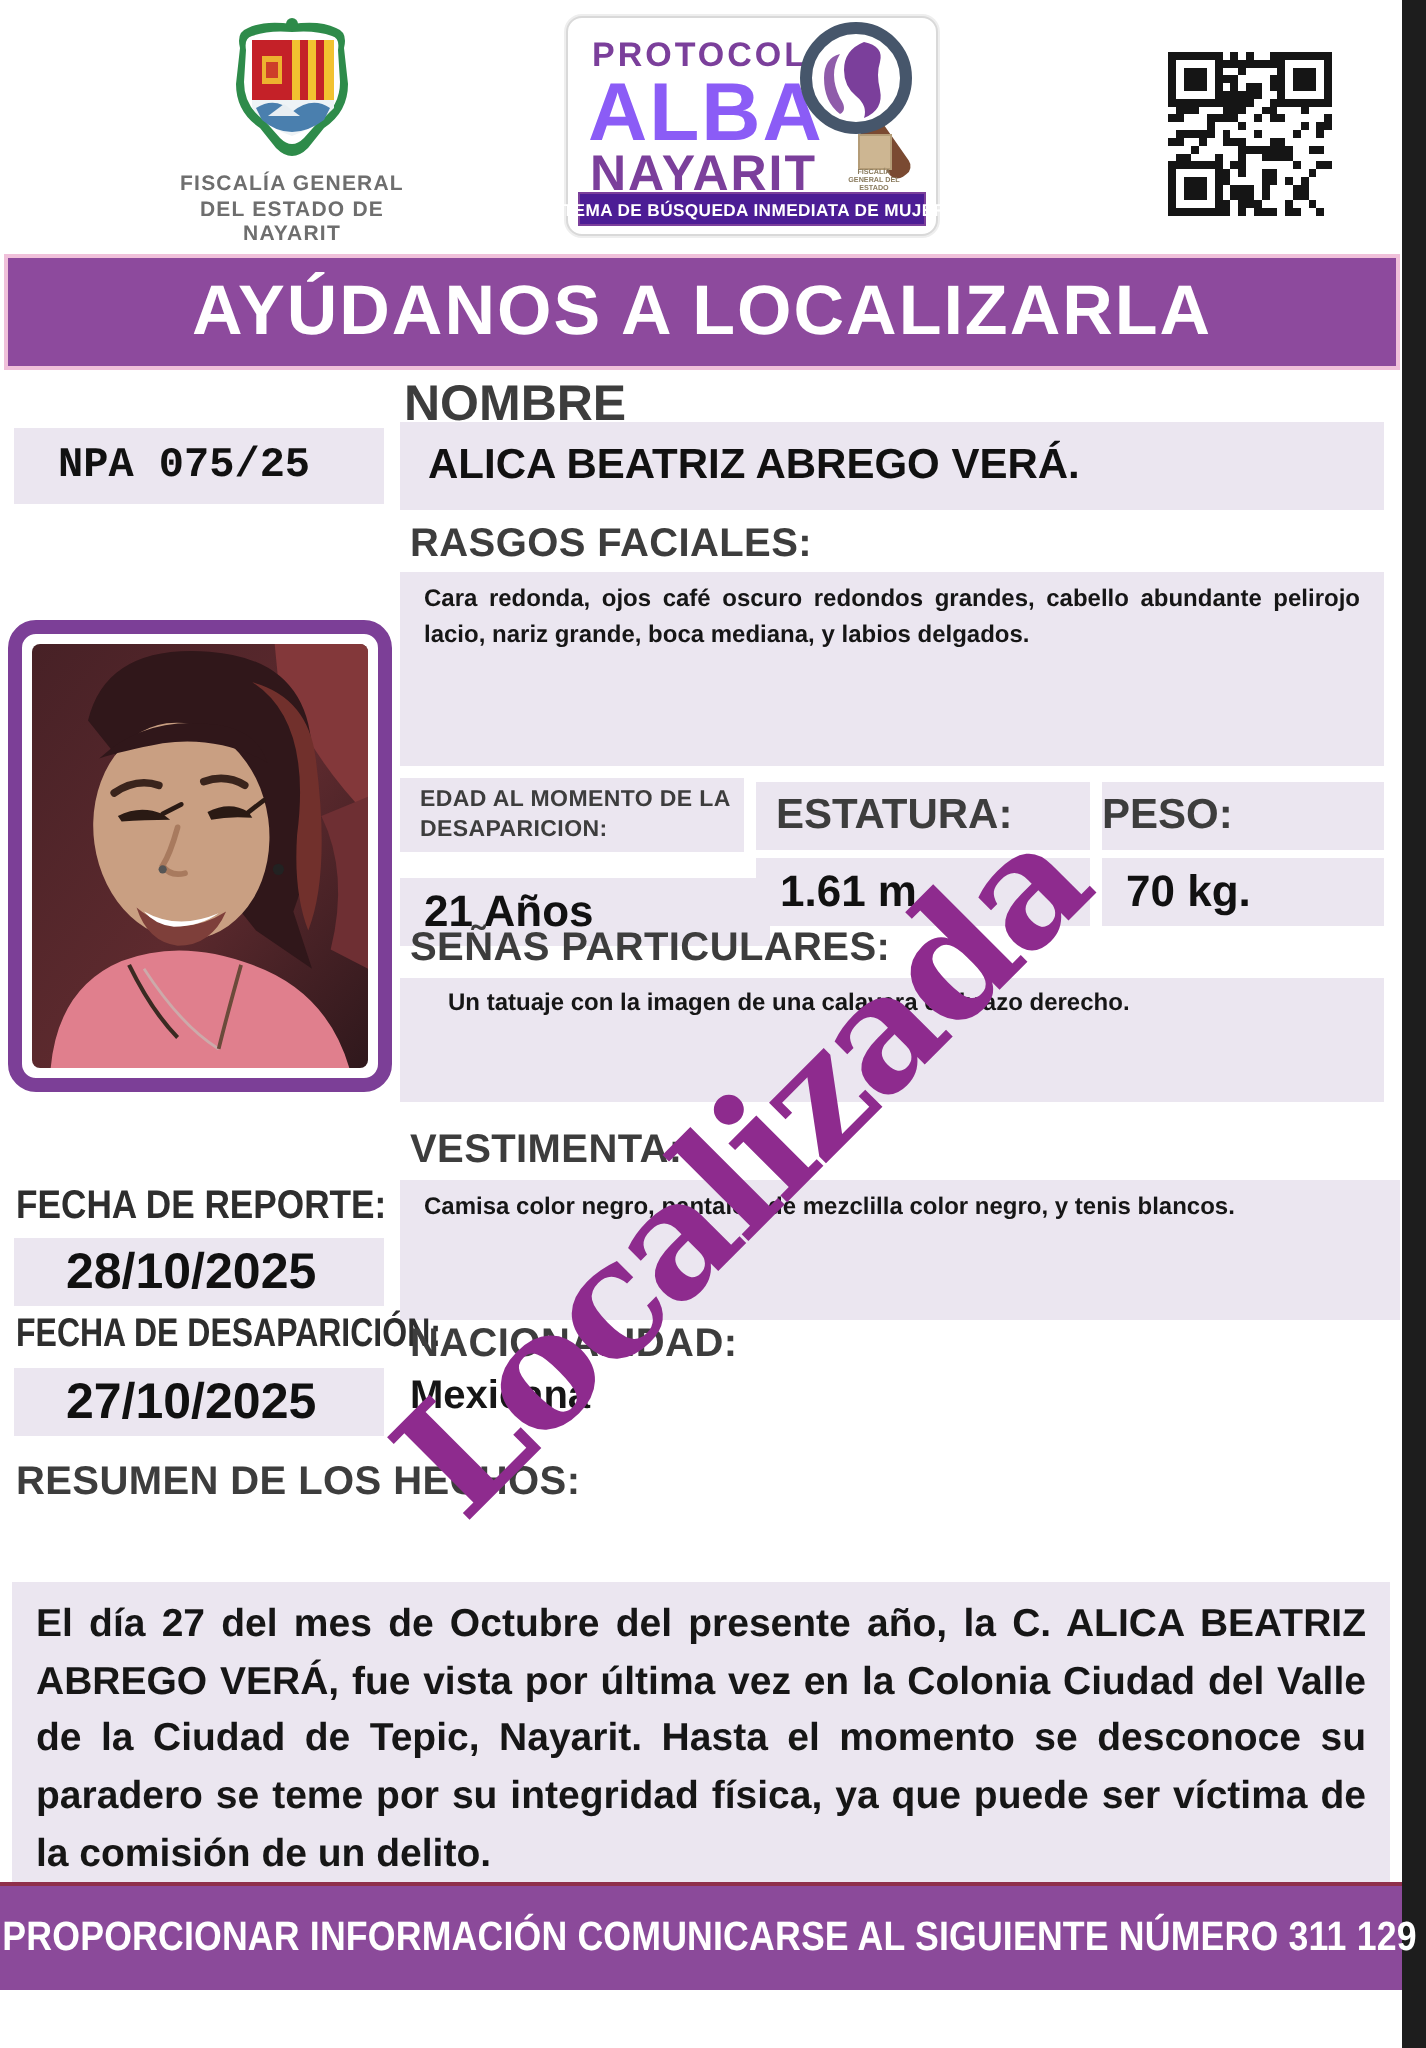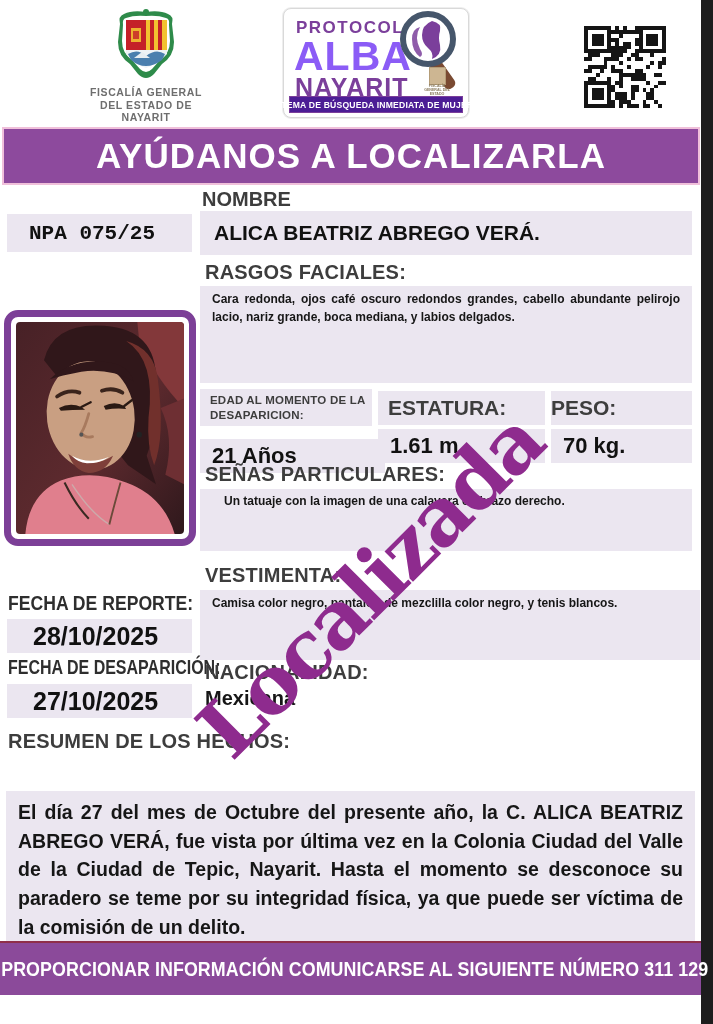--- a/index.html
+++ b/index.html
@@ -29,21 +29,21 @@
   
   .banner{position:absolute;left:2px;top:127px;width:694px;height:54px;background:#8d4a9d;
           border:2px solid #f0c0da;display:flex;align-items:center;justify-content:center;}
   .banner span{color:#fff;font-size:35px;font-weight:bold;letter-spacing:1px;}
 
   
   .lav{background:#ebe6f0;}
   .sec-h{position:absolute;font-weight:bold;color:#3d3d3d;font-size:20px;letter-spacing:.2px;}
   .body-t{font-weight:bold;color:#161616;font-size:12px;line-height:1.47;text-align:justify;}
 
-  .nombre-h{position:absolute;left:202px;top:188px;font-size:20px;font-weight:bold;color:#3d3d3d;}
+  .nombre-h{position:absolute;left:202px;top:188px;font-size:25px;font-weight:bold;color:#3d3d3d;}
   .npa-box{position:absolute;left:7px;top:214px;width:185px;height:38px;display:flex;align-items:center;
            padding-left:22px;box-sizing:border-box;font-size:21px;font-weight:bold;color:#111;font-family:Liberation Mono, monospace;}
   .name-box{position:absolute;left:200px;top:211px;width:492px;height:44px;display:flex;align-items:center;
            padding-left:14px;box-sizing:border-box;font-size:21px;font-weight:bold;color:#111;}
 
   .rasgos-box{position:absolute;left:200px;top:286px;width:492px;height:97px;box-sizing:border-box;padding:5px 12px;}
   .photo{position:absolute;left:4px;top:310px;width:192px;height:236px;box-sizing:border-box;
          border:7px solid #7c3f97;border-radius:14px;background:#fff;padding:5px;}
   .photo svg{width:100%;height:100%;border-radius:4px;display:block;}
 

